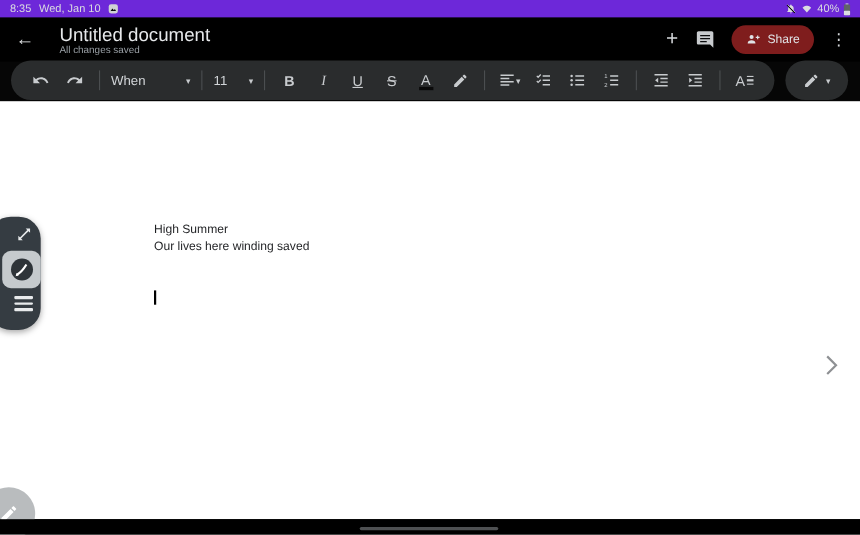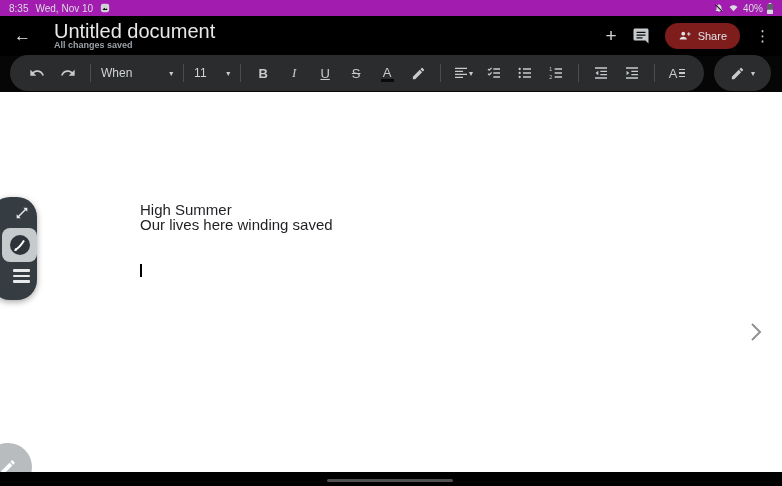--- a/index.html
+++ b/index.html
@@ -8,34 +8,34 @@
     position:relative; background:#060606; overflow:hidden;
     font-family:"Liberation Sans", sans-serif; color:#c8cbce;
   }
   svg { display:block; }
   svg text { font-family:"Liberation Sans", sans-serif; }
 
   
   .status-bar{
     position:absolute; top:0; left:0; right:0; height:16px;
     display:flex; justify-content:space-between; align-items:center;
-    padding:0 9px; font-size:10px; color:#dadce0; background:#a21caf;
+    padding:0 9px; font-size:10px; color:#dadce0; background:#6d28d9;
   }
   .sb-left,.sb-right{ display:flex; align-items:center; gap:7px; }
   .sb-right{ gap:4px; }
 
   
   .header{
     position:absolute; top:16px; left:0; right:0; height:40px;
     display:flex; align-items:center; background:#000;
   }
   .back-btn{ margin-left:14px; font-size:17px; color:#e6e8ea; cursor:default; }
   .title-block{ margin-left:23px; display:flex; flex-direction:column; }
-  .doc-title{ font-size:20px; color:#e6e8ea; line-height:17px; }
-  .doc-status{ font-size:9px; color:#9aa0a6; margin-top:0;font-weight:bold; }
+  .doc-title{ font-size:17px; color:#e6e8ea; line-height:17px; }
+  .doc-status{ font-size:9px; color:#9aa0a6; margin-top:0; }
   .header-actions{ position:absolute; right:12px; top:0; height:40px;
     display:flex; align-items:center; gap:15px; }
   .hdr-icon{ color:#c8cbce; display:flex; align-items:center; justify-content:center; }
   .plus-btn{ font-size:19px; font-weight:300; color:#d2d5d8; }
   .share-btn{
     height:26px; border-radius:13px; background:#7f1d1d; color:#e0e3e6;
     display:flex; align-items:center; gap:6px; padding:0 13px; font-size:11px;
   }
   .overflow-btn{ font-size:15px; color:#d2d5d8; letter-spacing:0; }
 
@@ -68,21 +68,21 @@
     position:absolute; left:714px; top:55px; width:57px; height:36px;
     background:#2a2c2d; border-radius:18px; display:flex; align-items:center;
     justify-content:center; gap:6px; color:#c8cbce;
   }
 
   
   .document{
     position:absolute; top:92px; left:0; width:782px; height:380px; background:#ffffff;
   }
   .doc-text{
-    position:absolute; left:140px; top:110px; font-size:15px;
+    position:absolute; left:140px; top:110px; font-size:11px;
     line-height:15.4px; color:#1f2023; white-space:pre;
   }
   .caret{ position:absolute; left:140px; top:172px; width:1.5px; height:13px; background:#000; }
   .page-chevron{ position:absolute; left:748px; top:230px; color:#8f9194; }
 
   
   .spen-toolbar{
     position:absolute; left:-10px; top:197px; width:47px; height:103px;
     background:#353c42; border-radius:20px; box-shadow:0 2px 6px rgba(0,0,0,.35);
   }
@@ -104,21 +104,21 @@
   
   .bottom-bar{ position:absolute; left:0; top:472px; width:782px; height:14px; background:#000; z-index:2; }
   .home-indicator{ position:absolute; left:327px; top:7px; width:126px; height:3px; border-radius:2px; background:#4e5052; }
 </style>
 </head>
 <body>
 
 <div class="status-bar">
   <div class="sb-left">
     <span>8:35</span>
-    <span>Wed, Nov 10</span>
+    <span>Wed, Jan 10</span>
     <span>
       <svg width="10" height="10" viewBox="0 0 24 24">
           <rect x="2" y="2" width="20" height="20" rx="5" fill="#cfd2d4"></rect>
           <path d="M6 17l4.2-5.4 3 3.6 2.2-2.7 2.6 4.5z" fill="#0a0a0a"></path>
         </svg>
     </span>
   </div>
   <div class="sb-right">
     <span>
       <svg width="10" height="10" viewBox="0 0 24 24">

